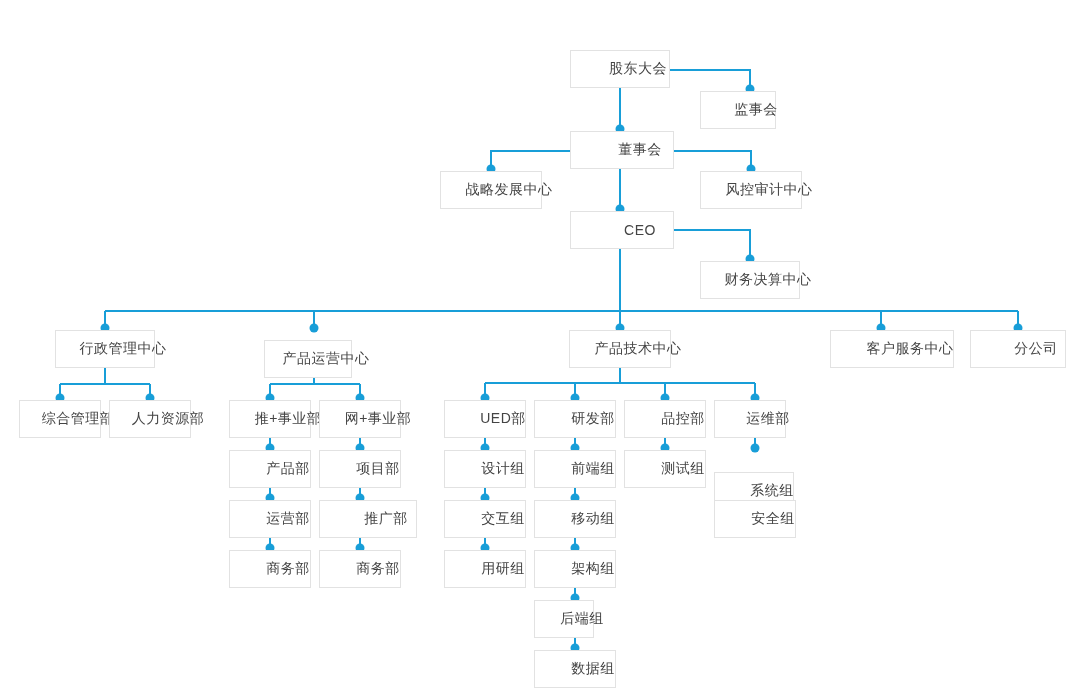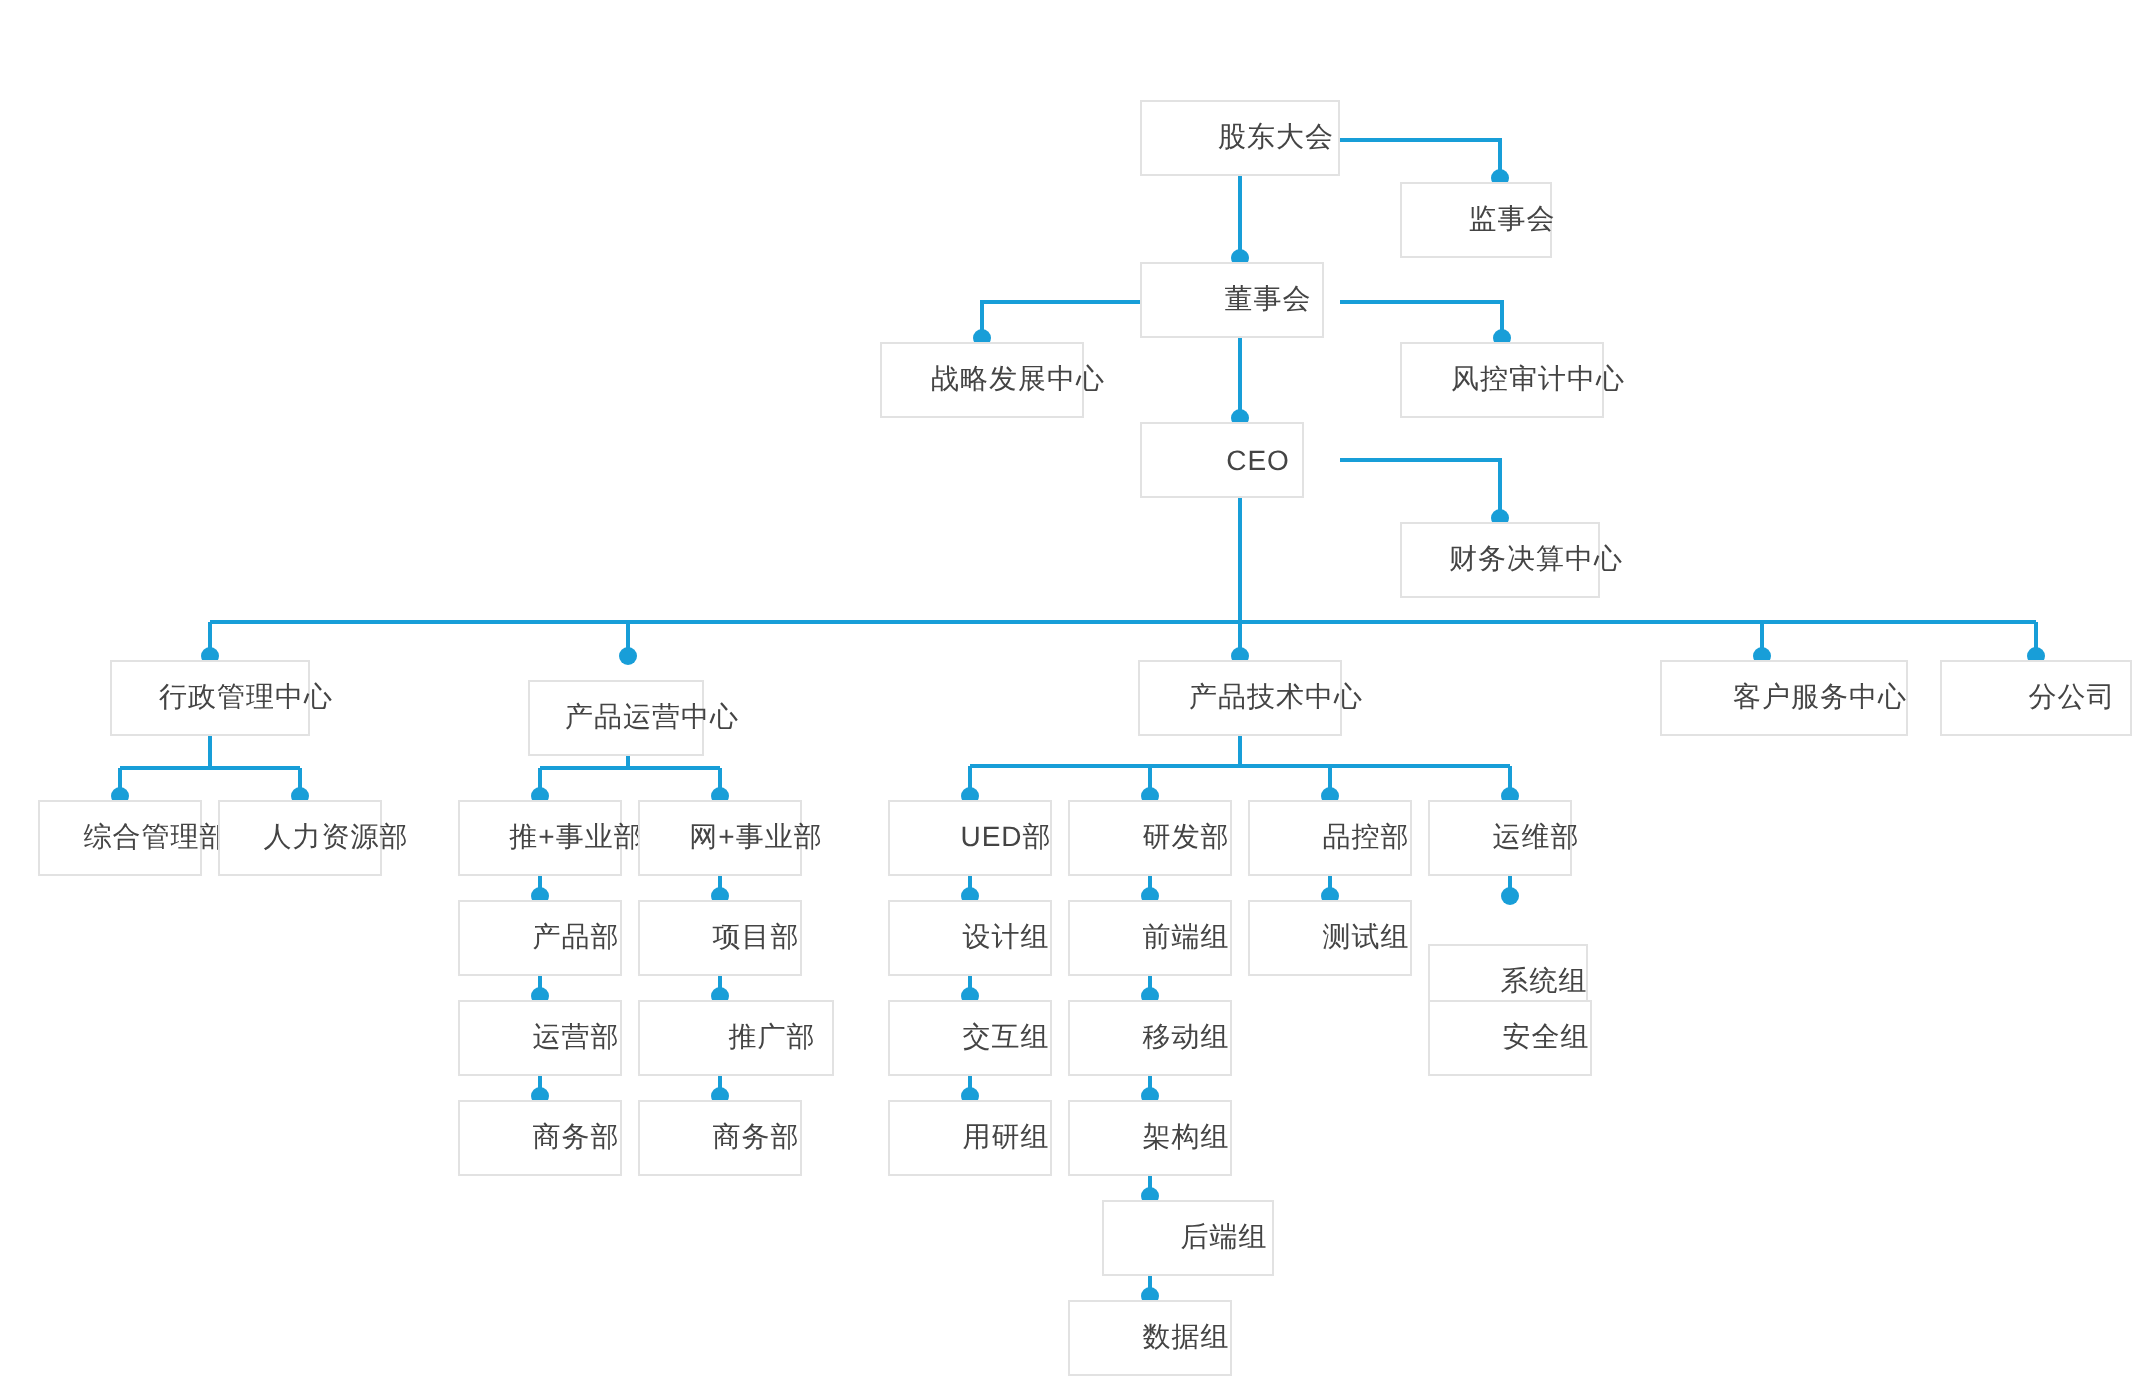--- a/index.html
+++ b/index.html
@@ -111,24 +111,24 @@
       <circle cx="575" cy="598" r="4.5"></circle>
       <circle cx="575" cy="648" r="4.5"></circle>
       <circle cx="665" cy="448" r="4.5"></circle>
       <circle cx="755" cy="448" r="4.5"></circle>
       <circle cx="755" cy="498" r="4.5"></circle>
     </g>
   </svg>
 
   <div class="node" style="left:570px; top:50px;  width:100px">股东大会</div>
   <div class="node" style="left:700px; top:91px;  width:76px">监事会</div>
-  <div class="node" style="left:570px; top:131px; width:92px">董事会</div>
+  <div class="node" style="left:570px; top:131px; width:104px">董事会</div>
   <div class="node" style="left:440px; top:171px; width:102px">战略发展中心</div>
   <div class="node" style="left:700px; top:171px; width:102px">风控审计中心</div>
-  <div class="node" style="left:570px; top:211px; width:82px">CEO</div>
+  <div class="node" style="left:570px; top:211px; width:104px">CEO</div>
   <div class="node" style="left:700px; top:261px; width:100px">财务决算中心</div>
 
   <div class="node" style="left:55px;  top:330px; width:100px">行政管理中心</div>
   <div class="node" style="left:264px; top:340px; width:88px">产品运营中心</div>
   <div class="node" style="left:569px; top:330px; width:102px">产品技术中心</div>
   <div class="node" style="left:830px; top:330px; width:124px">客户服务中心</div>
   <div class="node" style="left:19px;  top:400px; width:82px">综合管理部</div>
 
   <div class="node" style="left:970px; top:330px; width:96px">分公司</div>
   <div class="node" style="left:109px; top:400px; width:82px">人力资源部</div>
@@ -144,19 +144,19 @@
   <div class="node" style="left:229px; top:550px; width:82px">商务部</div>
   <div class="node" style="left:319px; top:450px; width:82px">项目部</div>
   <div class="node" style="left:319px; top:500px; width:98px">推广部</div>
   <div class="node" style="left:319px; top:550px; width:82px">商务部</div>
   <div class="node" style="left:444px; top:450px; width:82px">设计组</div>
   <div class="node" style="left:444px; top:500px; width:82px">交互组</div>
   <div class="node" style="left:444px; top:550px; width:82px">用研组</div>
   <div class="node" style="left:534px; top:450px; width:82px">前端组</div>
   <div class="node" style="left:534px; top:500px; width:82px">移动组</div>
   <div class="node" style="left:534px; top:550px; width:82px">架构组</div>
-  <div class="node" style="left:551px; top:600px; width:86px">后端组</div>
+  <div class="node" style="left:534px; top:600px; width:60px">后端组</div>
   <div class="node" style="left:534px; top:650px; width:82px">数据组</div>
   <div class="node" style="left:624px; top:450px; width:82px">测试组</div>
   <div class="node" style="left:714px; top:472px; width:80px">系统组</div>
   <div class="node" style="left:714px; top:500px; width:82px">安全组</div>
 
 </div>
 
 </body></html>

